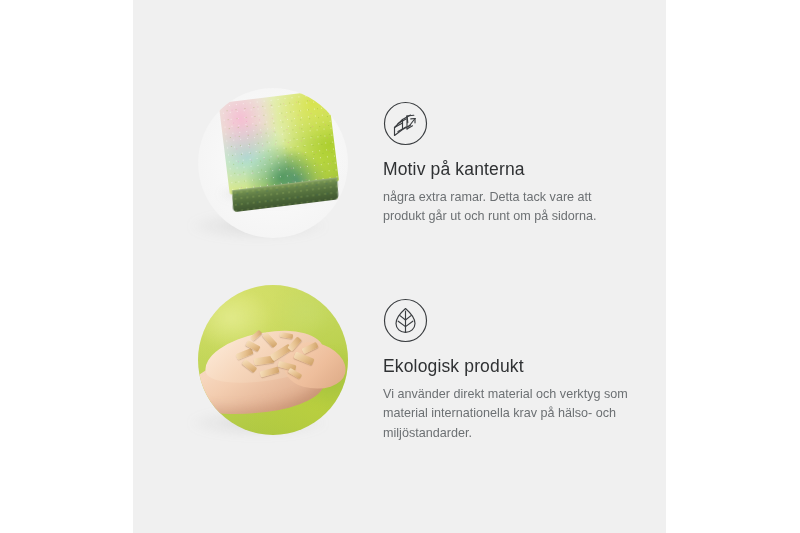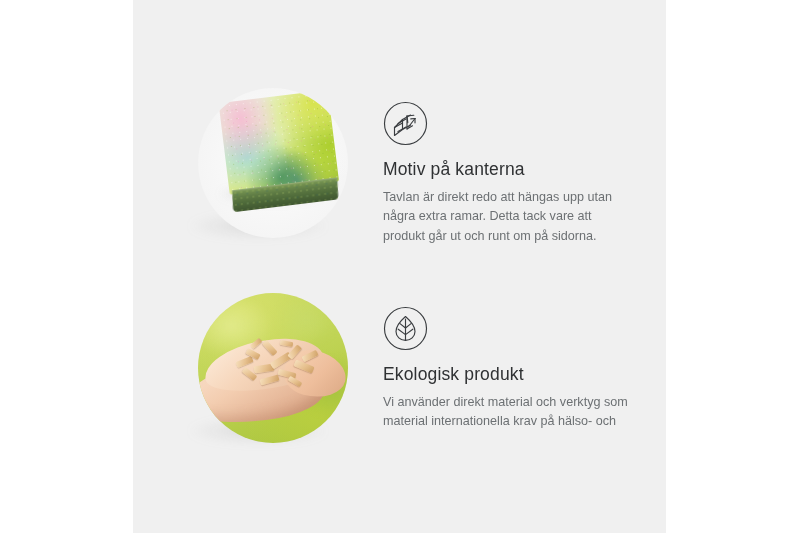--- a/index.html
+++ b/index.html
@@ -27,21 +27,21 @@
     height: 533px;
     background: #f0f0f0;
   }
   .feature {
     position: absolute;
     left: 133px;
     width: 533px;
     height: 200px;
   }
   .feature-top { top: 63px; }
-  .feature-bottom { top: 268px; }
+  .feature-bottom { top: 260px; }
 
   
   .photo {
     position: absolute;
     left: 65px;
     top: 25px;
     width: 150px;
     height: 150px;
     border-radius: 50%;
     overflow: hidden;
@@ -260,21 +260,20 @@
           <path d="M24.0 28.0 L29.5 24.8"></path>
           <path d="M24.0 15.0 L30.8 14.3"></path>
           <path d="M24.0 15.0 L24.8 21.6"></path>
           <path d="M25.5 26.0 L32.0 17.5"></path>
           <path d="M32.0 17.5 L27.8 17.9"></path>
           <path d="M32.0 17.5 L32.0 21.8"></path>
         </svg>
       </div>
       <h3 class="feat-title">Motiv på kanterna</h3>
       <p class="feat-desc">
-        <span>Tavlan är direkt redo att hängas upp utan</span>
         <span>några extra ramar. Detta tack vare att</span>
         <span>produkt går ut och runt om på sidorna.</span>
       </p>
     </div>
   </div>
 
   <div class="feature feature-bottom">
 
     <div class="shadow-soft"></div>
 
@@ -310,17 +309,18 @@
           <path d="M22.5 22.0 L17.0 17.6"></path>
           <path d="M22.5 22.0 L28.0 17.6"></path>
           <path d="M22.5 28.6 L15.2 23.2"></path>
           <path d="M22.5 28.6 L29.8 23.2"></path>
         </svg>
       </div>
       <h3 class="feat-title">Ekologisk produkt</h3>
       <p class="feat-desc">
         <span>Vi använder direkt material och verktyg som</span>
         <span>material internationella krav på hälso- och</span>
+        <span>miljöstandarder.</span>
       </p>
     </div>
   </div>
 
 </div>
 
 </body></html>

